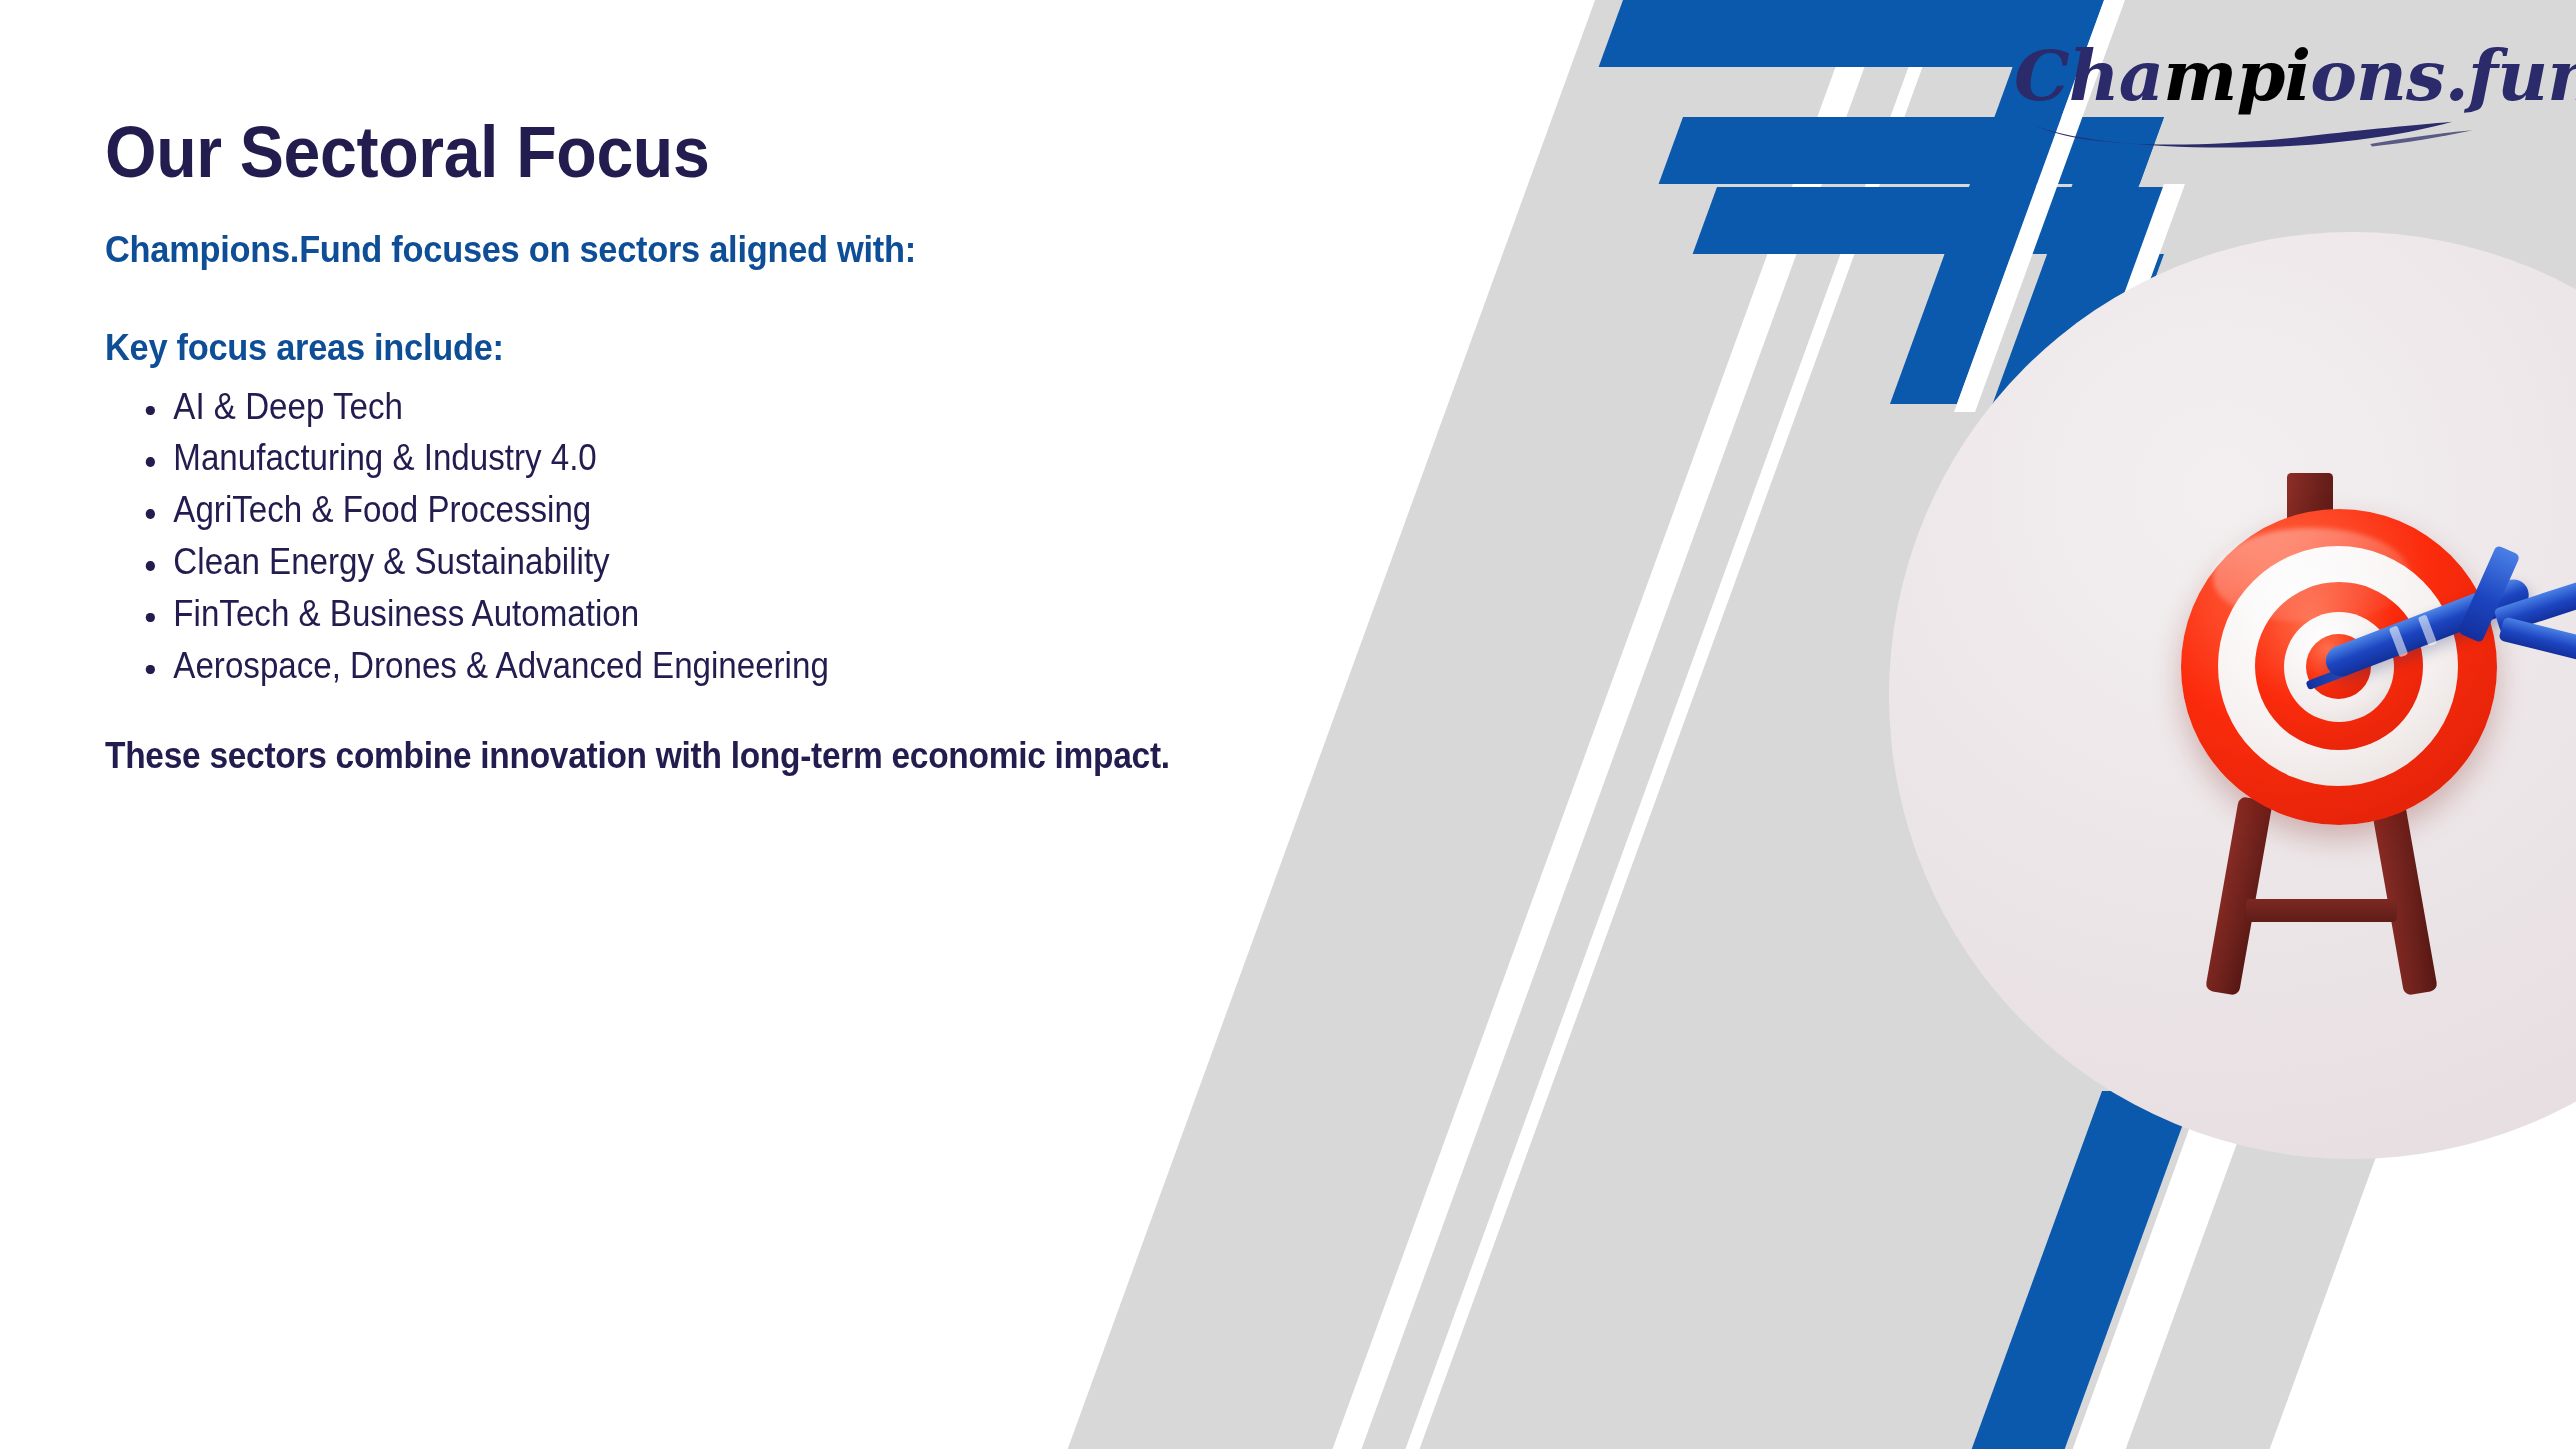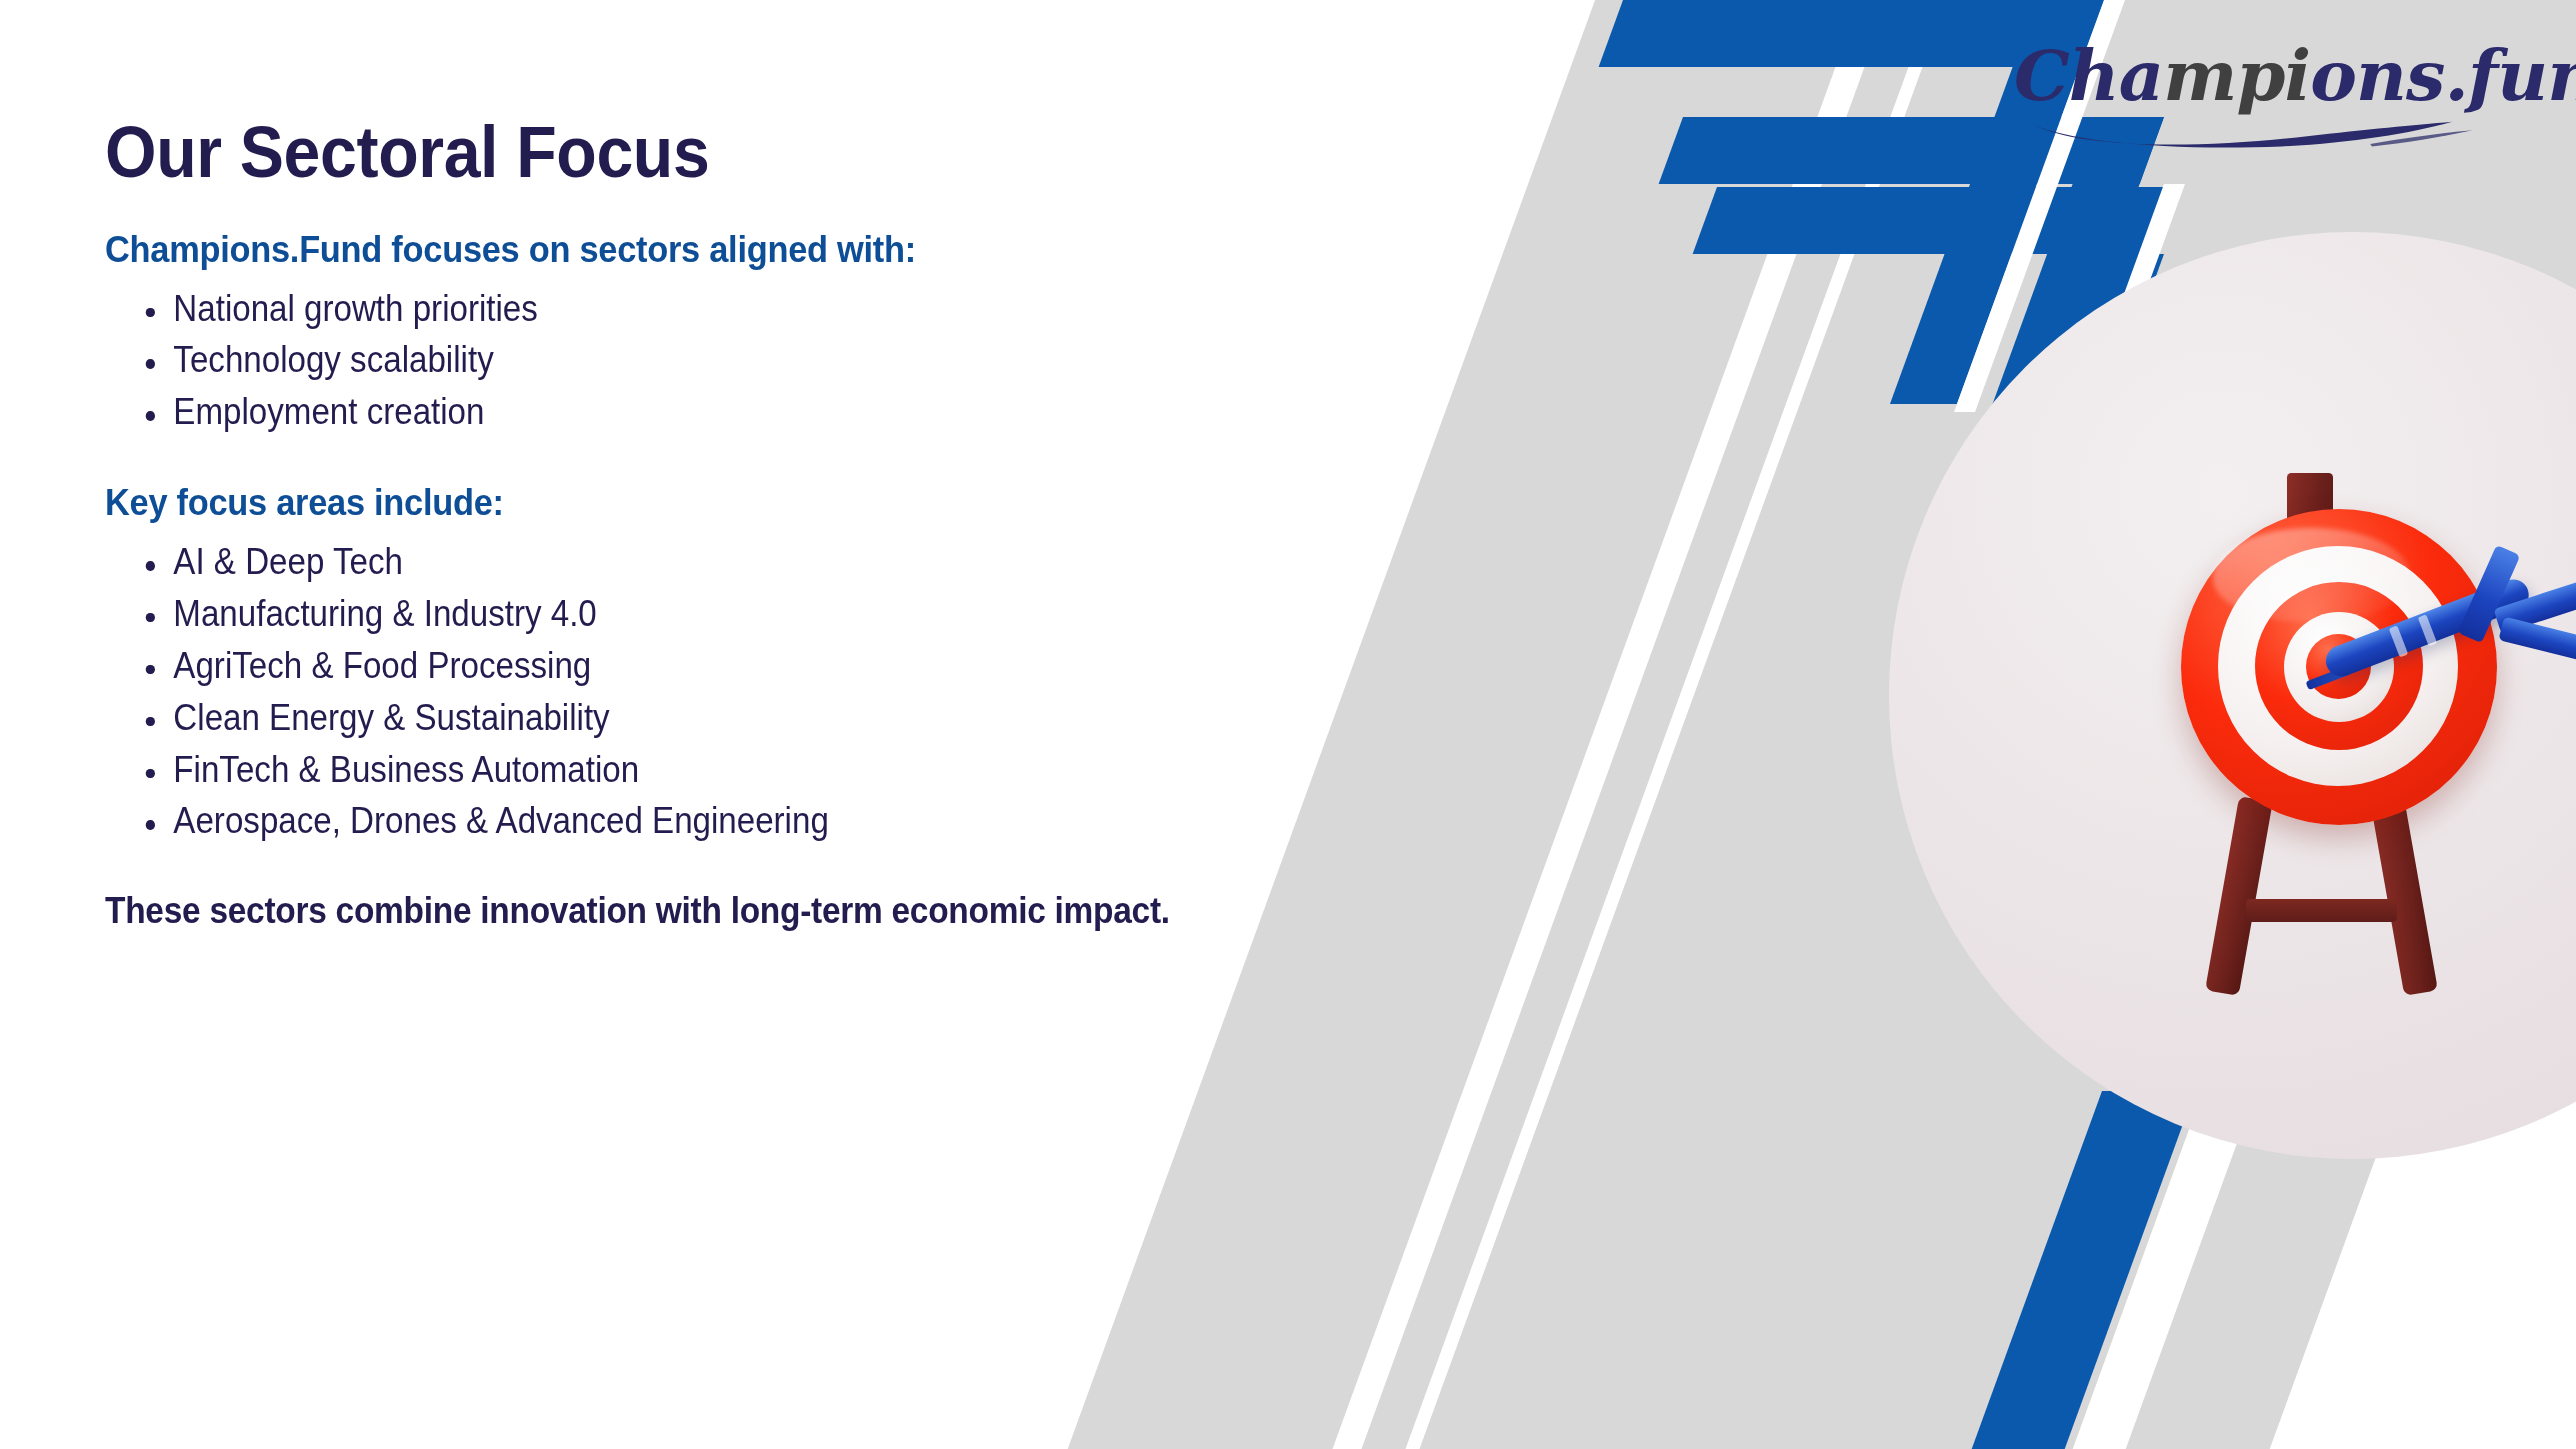--- a/index.html
+++ b/index.html
@@ -243,21 +243,21 @@
   .logo-text {
     font-family: "DejaVu Serif", serif;
     font-style: italic;
     font-size: 70px;
     font-weight: 700;
     color: #2b2a6b;
     letter-spacing: -0.9px;
     white-space: nowrap;
     line-height: 1;
   }
-  .logo-text .hl { color: #404040; }
+  .logo-text .hl { color: #000000; }
   .logo-swoosh {
     position: absolute;
     left: 10.3px;
     top: 79px;
     width: 481px;
     height: 29px;
   }
 
   
   .content {
@@ -388,25 +388,20 @@
       <path d="M404 28 C 440 22, 480 16, 524 12 C 486 20, 444 27, 406 31 Z" fill="#5a5a86"></path>
     </svg>
   </div>
 
   <div class="content">
 
     <h1 class="slide-title">Our Sectoral Focus</h1>
 
     <h2 class="sec-head">Champions.Fund focuses on sectors aligned with:</h2>
 
-    <ul class="bullets">
-      <li><span>National growth priorities</span></li>
-      <li><span>Technology scalability</span></li>
-      <li><span>Employment creation</span></li>
-    </ul>
 
     <div class="gap-a"></div>
 
     <h2 class="sec-head">Key focus areas include:</h2>
 
     <ul class="bullets">
       <li><span>AI &amp; Deep Tech</span></li>
       <li><span>Manufacturing &amp; Industry 4.0</span></li>
       <li><span>AgriTech &amp; Food Processing</span></li>
       <li><span>Clean Energy &amp; Sustainability</span></li>

